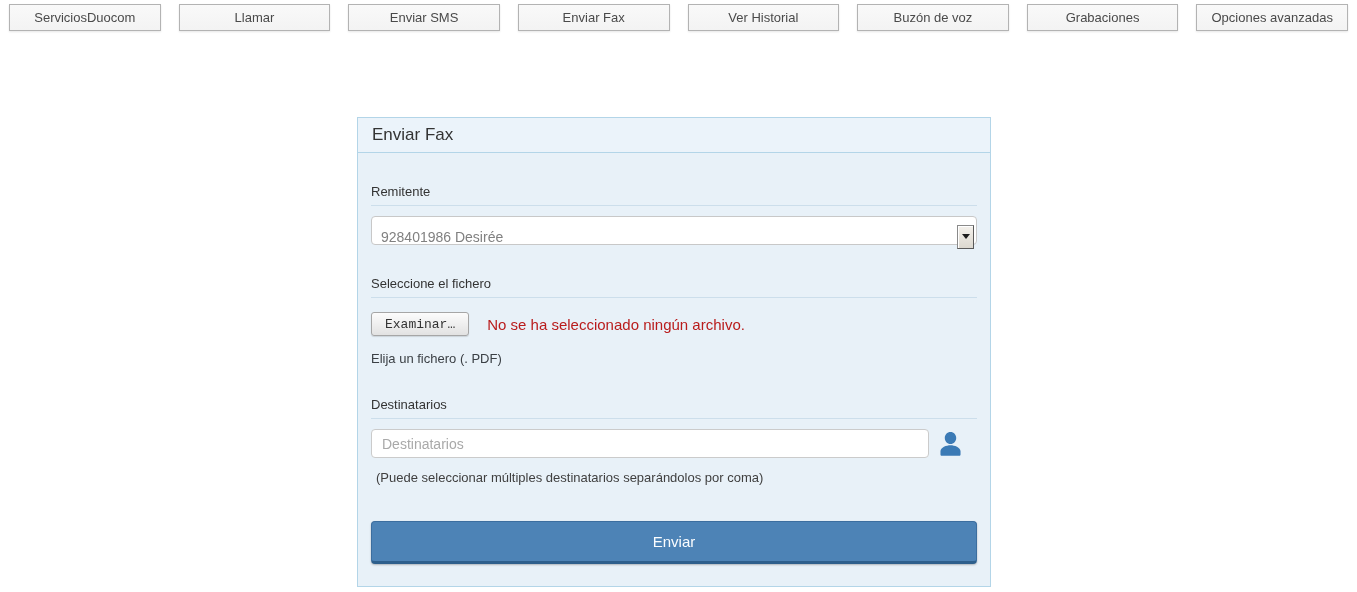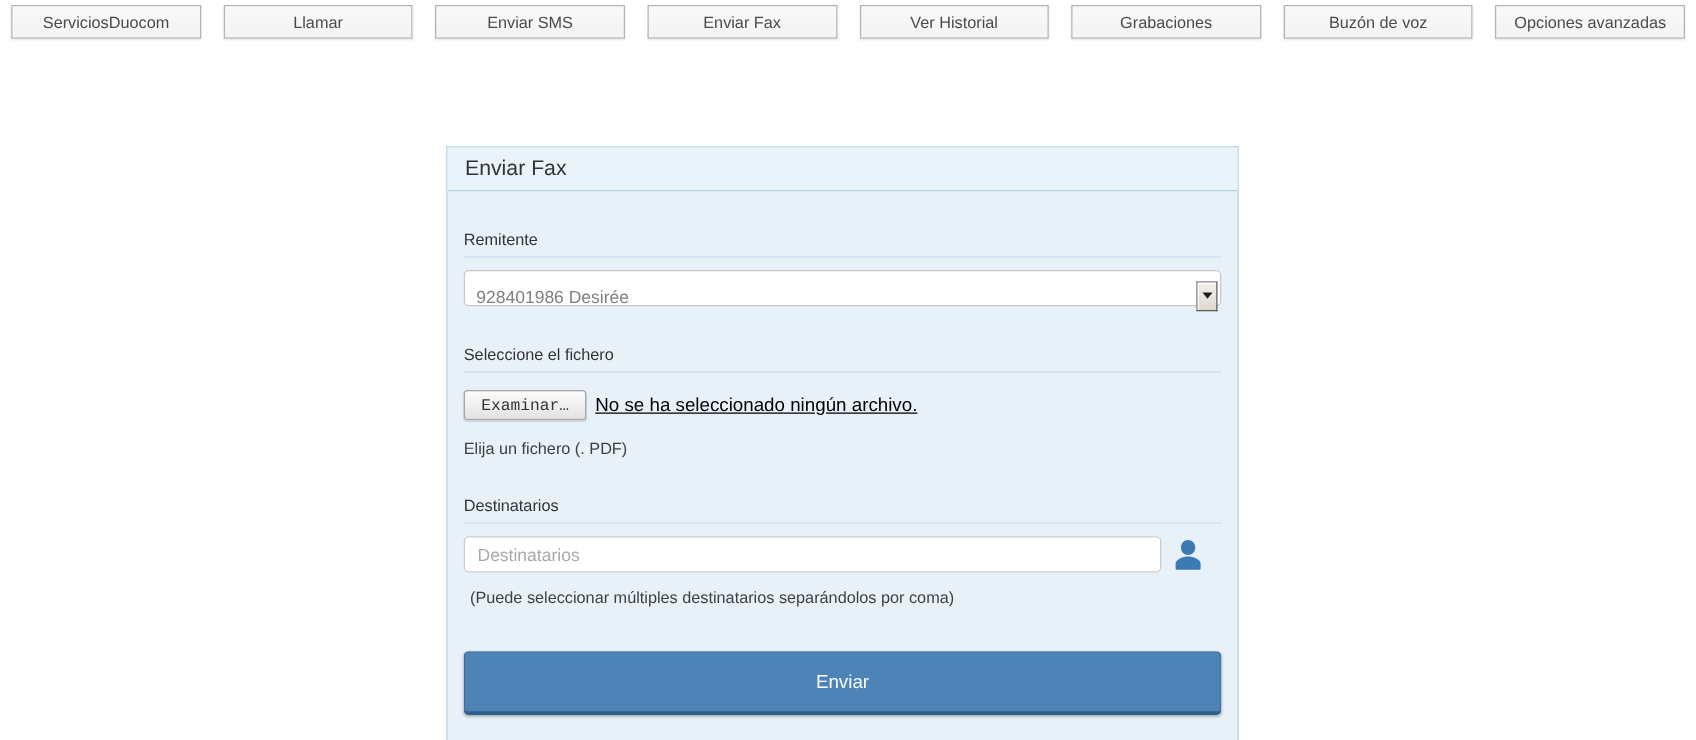--- a/index.html
+++ b/index.html
@@ -103,24 +103,23 @@
     background: linear-gradient(#fcfcfc, #e2e2e2);
     border: 1px solid #a6a6a6;
     border-radius: 3px;
     box-shadow: 0 1px 1px rgba(0,0,0,0.12);
     color: #333;
     font-size: 13px;
     font-family: Liberation Mono, monospace;
     cursor: pointer;
   }
   .file-status {
-    margin-left: 7px;
-    color: #000000;
+    margin-left: 18px;
+    color: #b91c1c;
     font-size: 15px;
-    text-decoration: underline;
   }
   .hint {
     margin-top: 15px;
     font-size: 13px;
     color: #3b4045;
   }
 
   
   .dest-row {
     margin-top: 10px;
@@ -150,43 +149,43 @@
     padding-left: 5px;
     font-size: 13px;
     color: #404040;
   }
 
   
   .submit-btn {
     display: block;
     margin-top: 36px;
     width: 100%;
-    height: 51px;
+    height: 43px;
     background: #4d83b6;
     border: 1px solid #3c6e9f;
     border-bottom: 3px solid #2d5f8c;
     border-radius: 4px;
     box-shadow: 0 1px 2px rgba(0,0,0,0.25);
     color: #fbfdff;
     font-size: 15px;
     font-family: "Liberation Sans", sans-serif;
     cursor: pointer;
   }
 </style>
 </head>
 <body>
 
 <div class="toolbar">
   <button>ServiciosDuocom</button>
   <button>Llamar</button>
   <button>Enviar SMS</button>
   <button>Enviar Fax</button>
   <button>Ver Historial</button>
+  <button>Buzón de voz</button>
   <button>Grabaciones</button>
-  <button>Buzón de voz</button>
   <button>Opciones avanzadas</button>
 </div>
 
 <div class="panel">
   <div class="panel-header">Enviar Fax</div>
 
   <div class="panel-body">
 
     <h2 class="section-heading">Remitente</h2>
     <div class="select-box">

